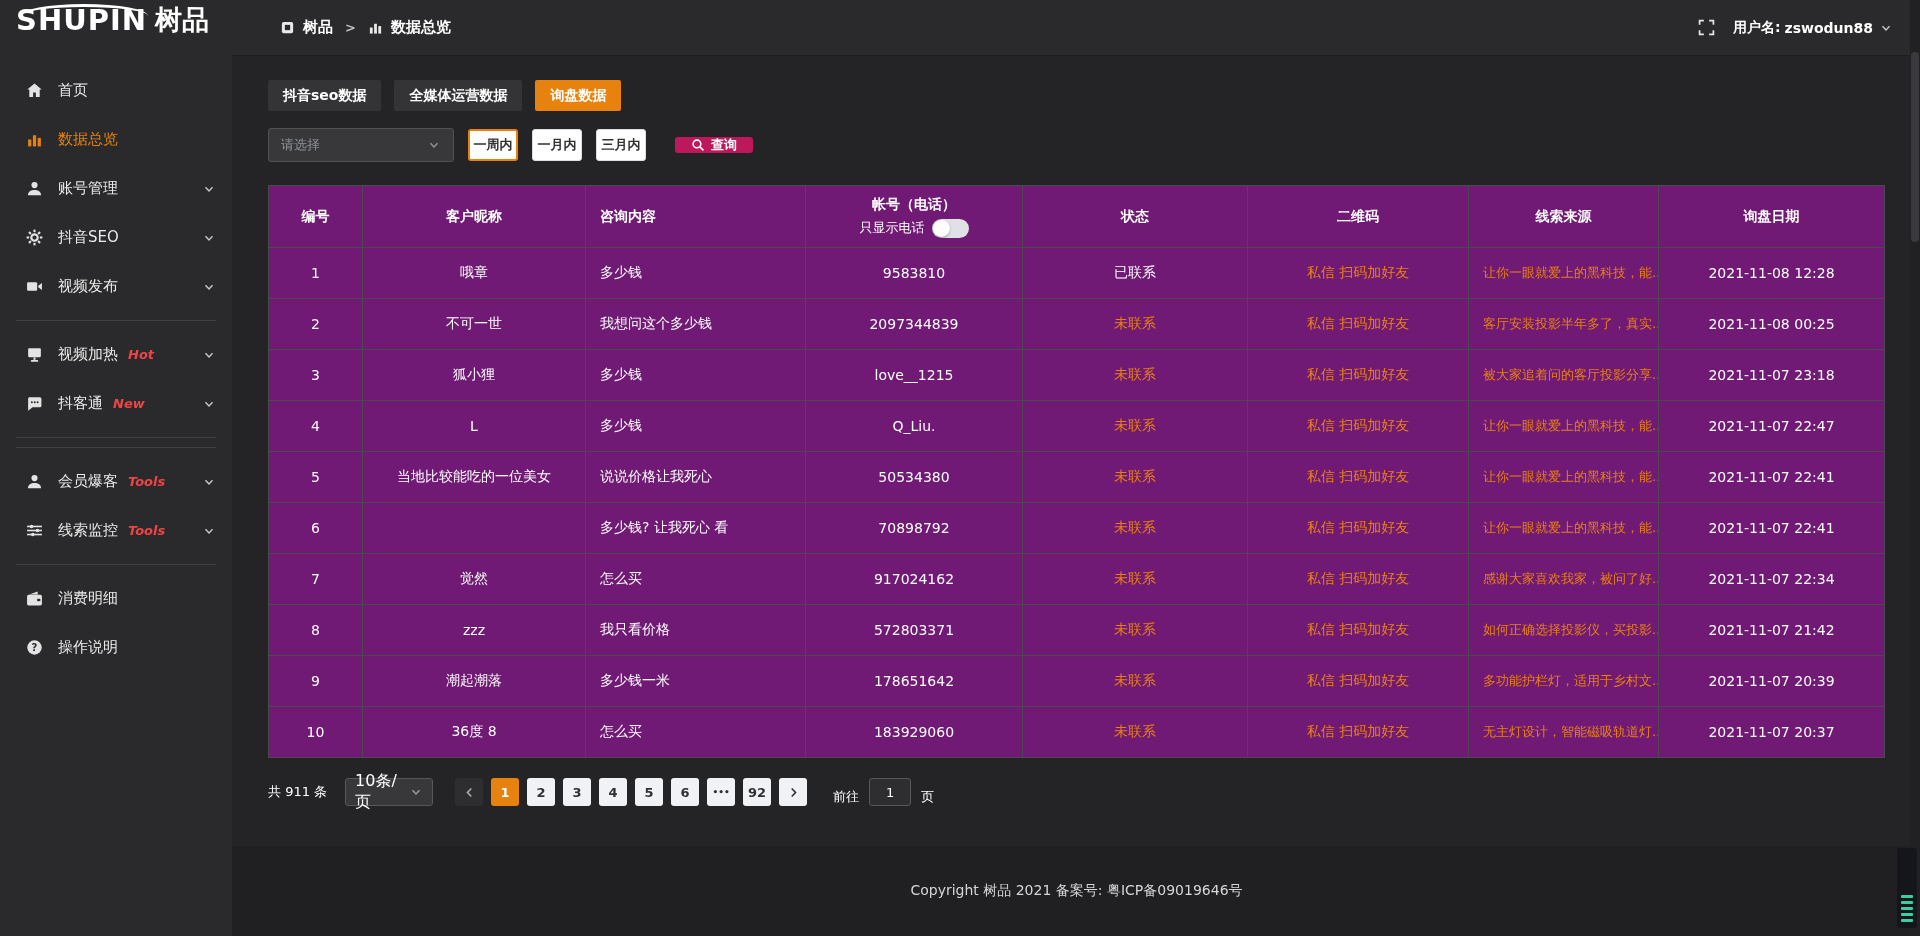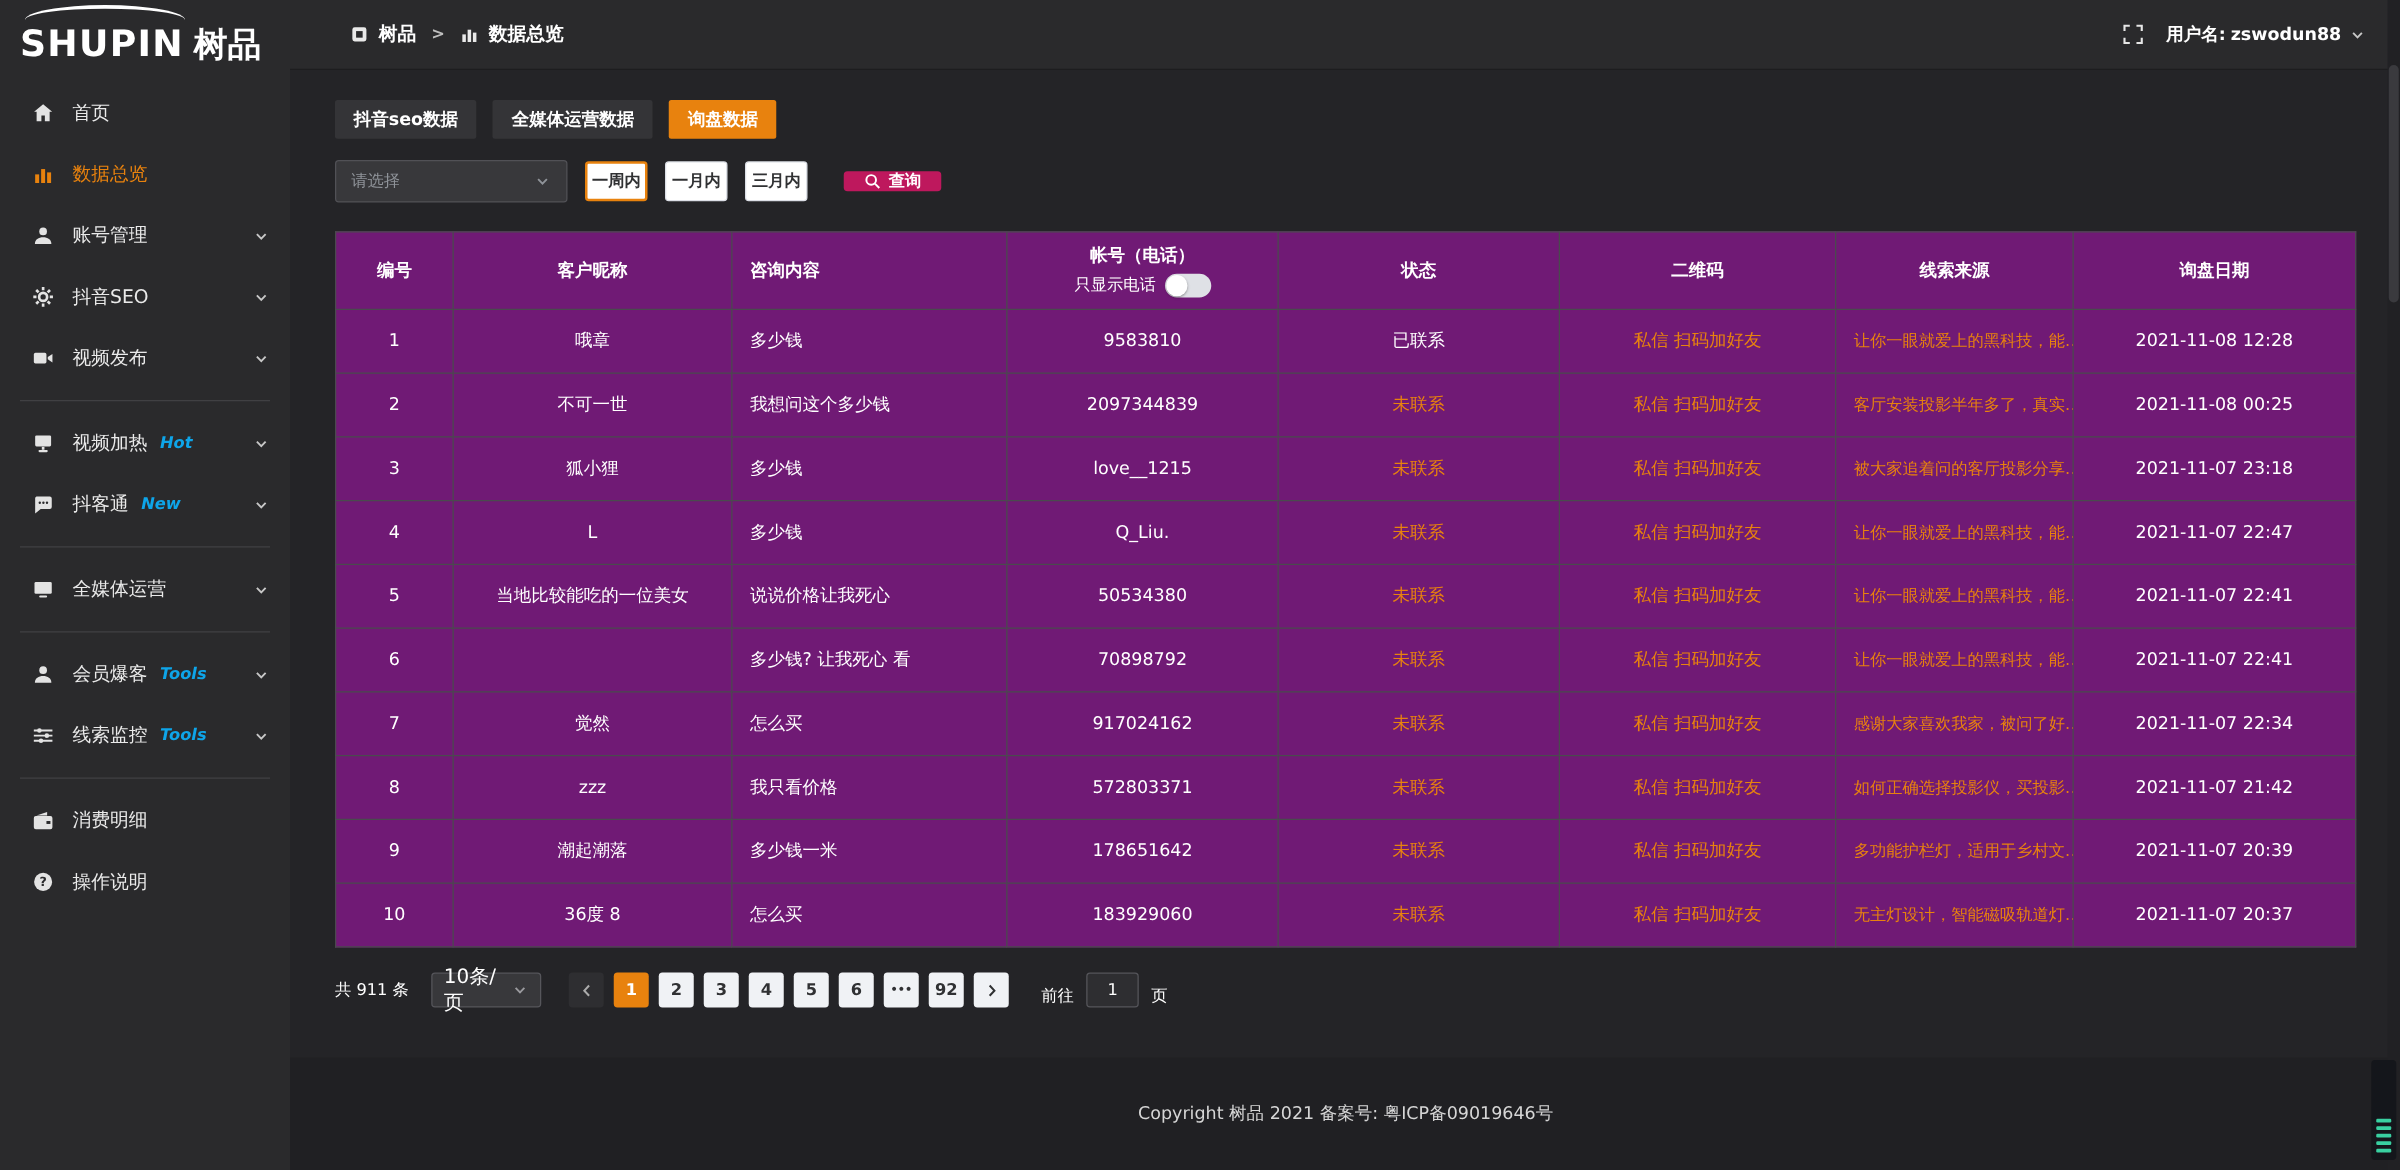--- a/index.html
+++ b/index.html
@@ -5,32 +5,32 @@
   * { margin:0; padding:0; box-sizing:border-box; }
   html,body { width:1920px; height:936px; overflow:hidden; }
   body {
     font-family:"DejaVu Sans","Liberation Sans",sans-serif;
     background:#242427; color:#fff; position:relative; display:flex;
   }
   svg { display:block; }
 
   
   .sidebar { width:232px; height:936px; background:#2a2a2c; flex:0 0 232px; display:flex; flex-direction:column; z-index:2; }
-  .logo { height:54px; display:flex; align-items:flex-end; padding:6px 0 4px 16px; position:relative; }
+  .logo { height:54px; display:flex; padding:6px 0 4px 16px; position:relative; }
   .logo-en { font-size:29px; font-weight:bold; letter-spacing:1px; color:#fff; line-height:1; position:relative; }
   .logo-arc { position:absolute; top:4px; left:20px; width:128px; height:12px; border-top:3px solid #fff; border-radius:50% 50% 0 0 / 100% 100% 0 0; }
   .logo-cn { font-size:27px; font-weight:bold; color:#fff; margin-left:8px; line-height:1; }
   .menu { margin-top:12px; flex:1; }
   .menu-item { height:49px; display:flex; align-items:center; padding:0 16px 0 26px; color:#eaeaea; font-size:15px; cursor:pointer; }
   .menu-item.active { color:#e8820e; }
   .mi-icon { width:17px; height:17px; margin-right:15px; color:#e3e3e3; flex:0 0 17px; }
   .menu-item.active .mi-icon { color:#e8820e; }
   .mi-icon svg { width:17px; height:17px; }
   .mi-badge { margin-left:10px; font-size:13px; font-weight:bold; font-style:italic; }
-  .badge-red { color:#0ea5e9;font-style:italic; }
+  .badge-red { color:#ef4444;font-style:italic; }
   .badge-gold { color:#e2a528; }
   .mi-chevron { margin-left:auto; color:#c7c7c7; }
   .mi-chevron svg { width:14px; height:14px; }
   .menu-divider { height:1px; background:#404043; margin:9px 16px; }
 
   
   .right-col { flex:1; display:flex; flex-direction:column; height:936px; }
   .topbar { height:56px; background:#2a2a2c; display:flex; align-items:center; padding:0 28px 0 48px; border-bottom:1px solid #1d1d1f; }
   .breadcrumb { display:flex; align-items:center; gap:8px; font-size:15px; font-weight:600; color:#fff; }
   .bc-icon { width:15px; height:15px; color:#e9e9e9; }
@@ -196,34 +196,20 @@
         </span>
         <span class="mi-label">抖客通</span>
         <span class="mi-badge badge-red">New</span>
         <span class="mi-chevron">
           <svg viewBox="0 0 16 16" fill="none" stroke="currentColor" stroke-width="1.7">
             <polyline points="4,6 8,10.2 12,6"></polyline>
           </svg>
         </span>
       </div>
       <div class="menu-divider"></div>
-      <div class="menu-item">
-        <span class="mi-icon">
-          <svg viewBox="0 0 16 16" fill="currentColor">
-            <rect x="1.5" y="2.5" width="13" height="8.8" rx="1"></rect>
-            <rect x="5" y="12.6" width="6" height="1.6" rx="0.8"></rect>
-          </svg>
-        </span>
-        <span class="mi-label">全媒体运营</span>
-        <span class="mi-chevron">
-          <svg viewBox="0 0 16 16" fill="none" stroke="currentColor" stroke-width="1.7">
-            <polyline points="4,6 8,10.2 12,6"></polyline>
-          </svg>
-        </span>
-      </div>
       <div class="menu-divider"></div>
       <div class="menu-item">
         <span class="mi-icon">
           <svg viewBox="0 0 16 16" fill="currentColor">
             <circle cx="8" cy="4.8" r="2.9"></circle>
             <path d="M1.8 14.3c0-3.4 2.8-5 6.2-5s6.2 1.6 6.2 5z"></path>
           </svg>
         </span>
         <span class="mi-label">会员爆客</span>
         <span class="mi-badge badge-red">Tools</span>

